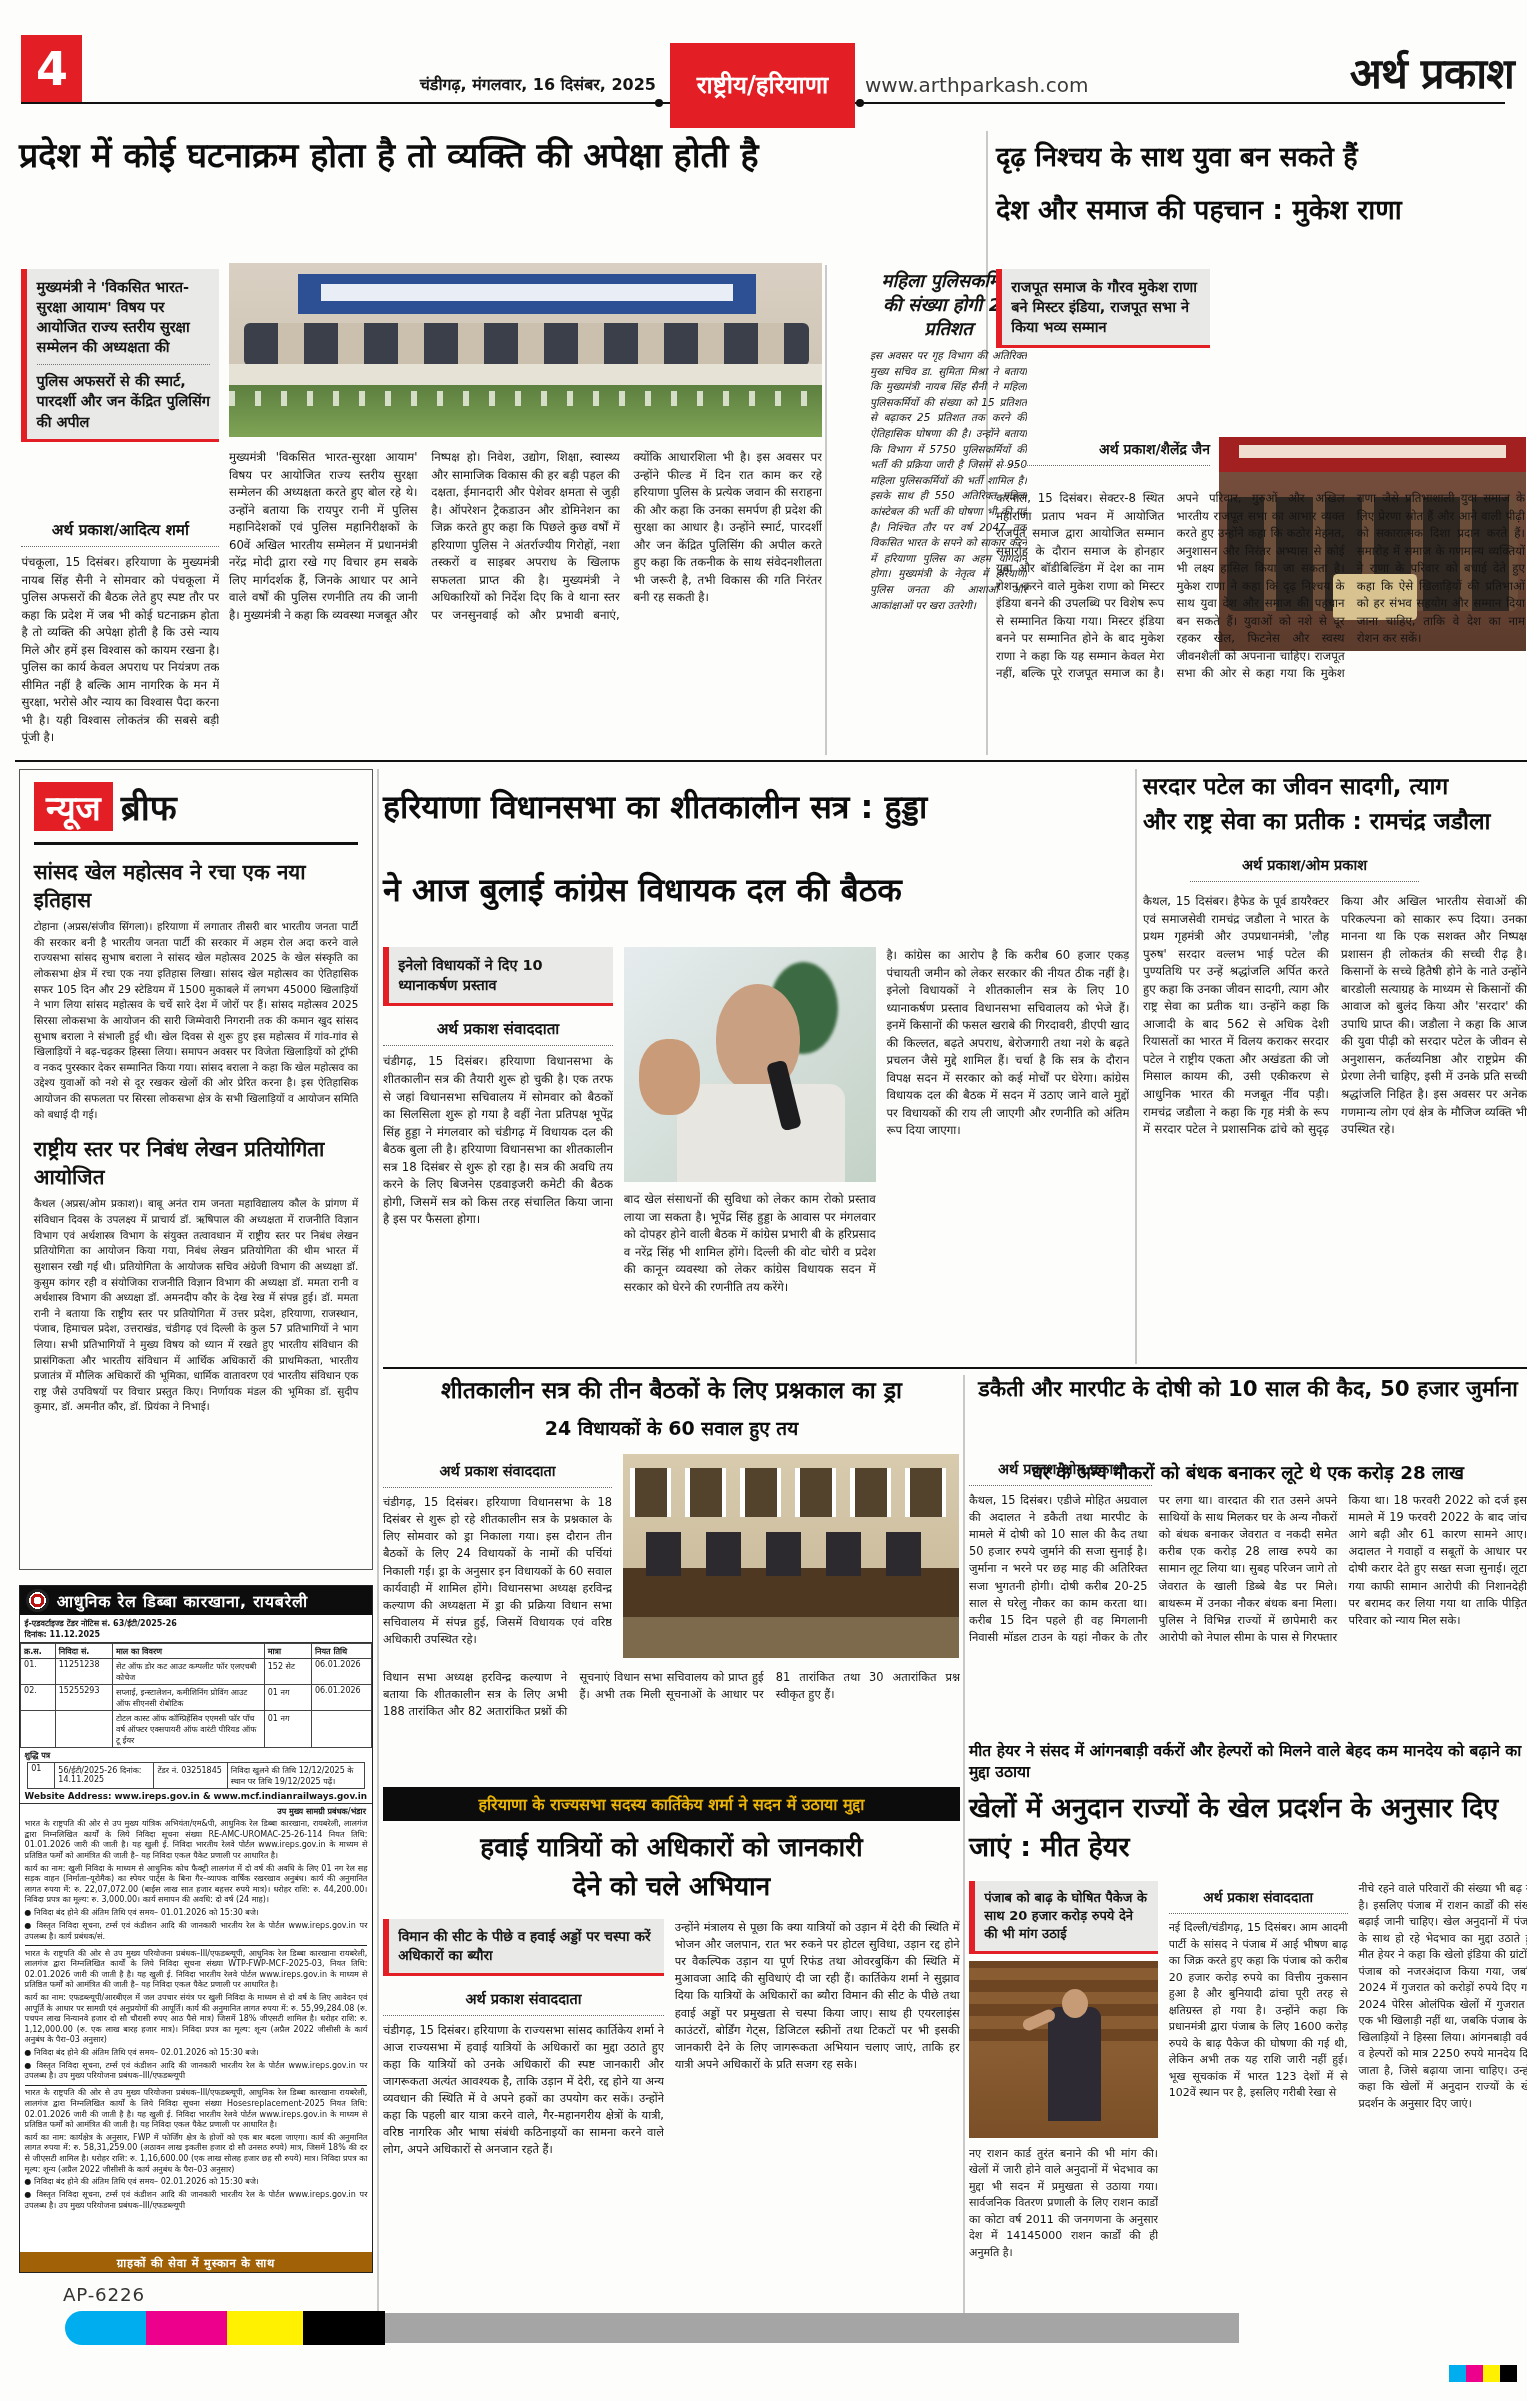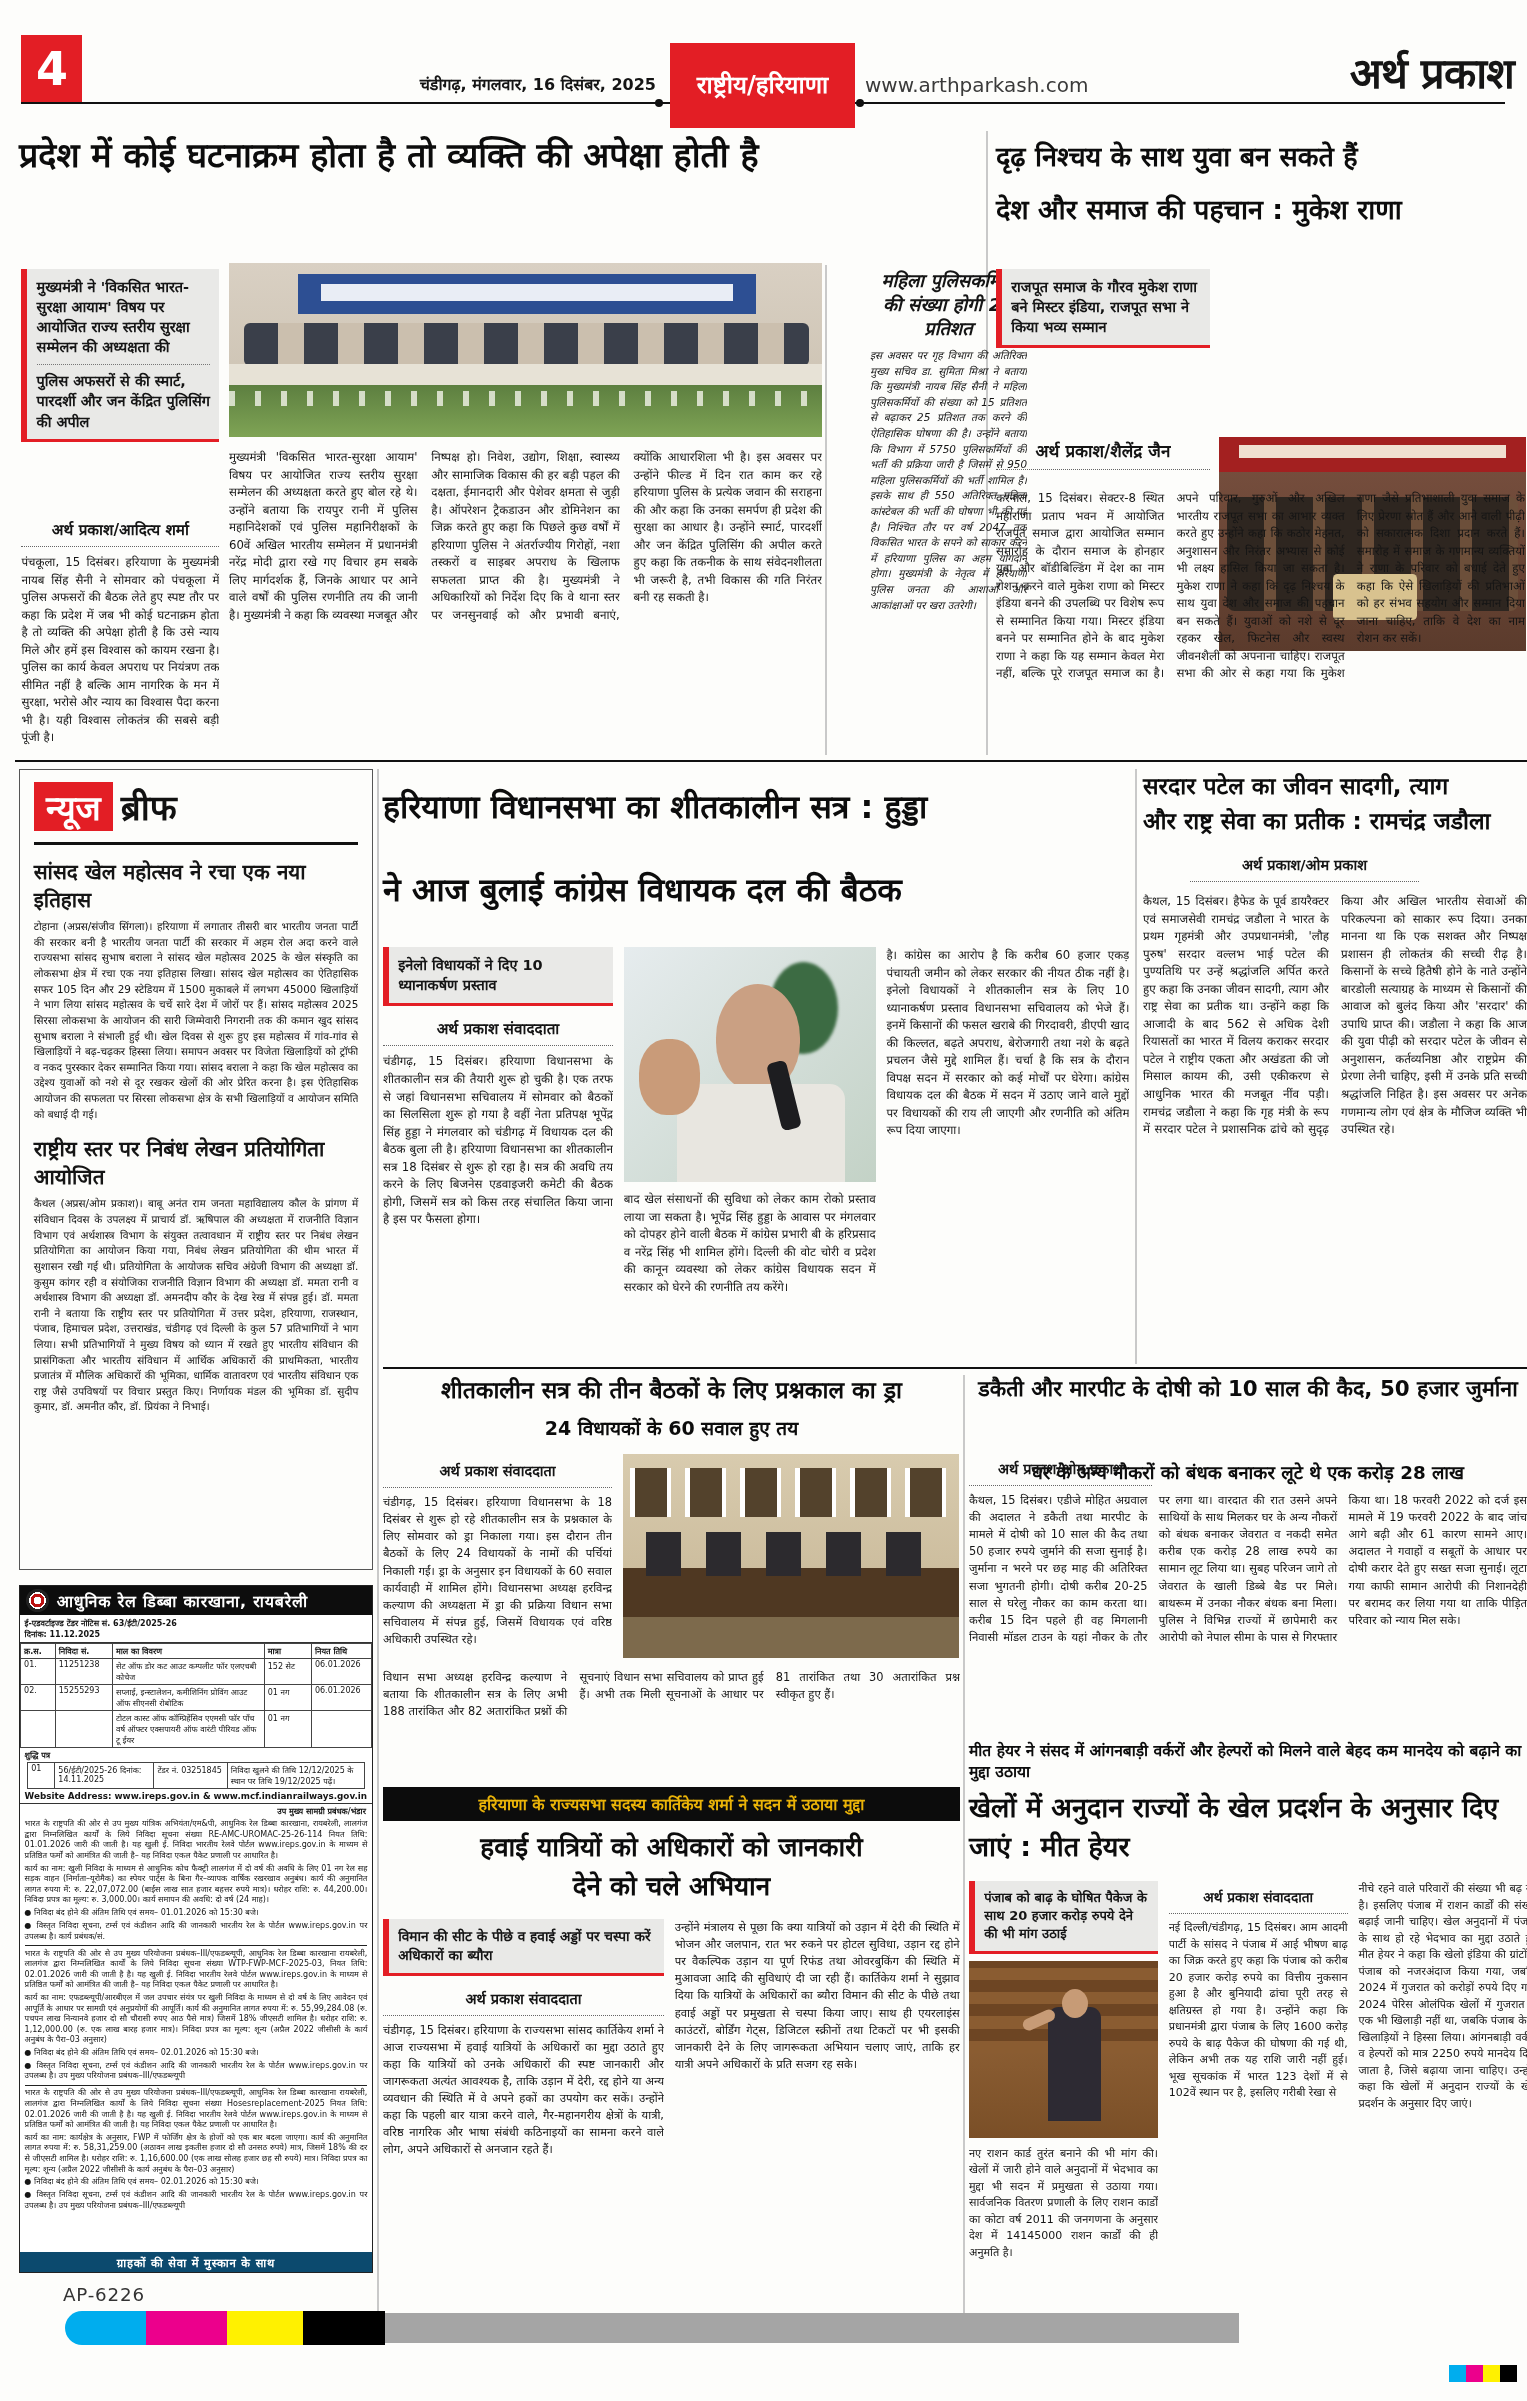--- a/index.html
+++ b/index.html
@@ -29,21 +29,21 @@
   .brief-body{font-size:10.4px;text-align:justify;line-height:1.5;}
   .ad-box{border:1.5px solid #222;background:#fff;font-size:8px;overflow:hidden;}
   .ad-head{background:#0d0d0d;color:#fff;display:flex;align-items:center;gap:7.6px;padding:3.1px 6.1px;}
   .ad-logo{width:23px;height:23px;border-radius:50%;background:radial-gradient(circle at 50% 50%,#fff 0 3.8px,#b11 3.8px 6.9px,#fff 6.9px 8.4px,#222 8.4px);flex:none;}
   .ad-title{font-size:16px;font-weight:800;letter-spacing:0.8px;}
   .ad-line{display:flex;justify-content:space-between;font-weight:700;padding:2.3px 4.6px;border-bottom:0.8px solid #333;flex-direction:column;}
   table.adt{border-collapse:collapse;width:100%;}
   table.adt th,table.adt td{border:0.8px solid #444;padding:1.5px 3.1px;font-size:8px;vertical-align:top;text-align:left;}
   table.adt th{font-weight:700;}
   .ad-p{margin:2.3px 4.6px;text-align:justify;line-height:1.32;}
-  .ad-foot{background:#0c4a6e;color:#fff;text-align:center;font-weight:700;font-size:11.4px;padding:2.3px 0;letter-spacing:0.8px;}
+  .ad-foot{background:#a16207;color:#fff;text-align:center;font-weight:700;font-size:11.4px;padding:2.3px 0;letter-spacing:0.8px;}
   .mahila-h{font-size:18.3px;font-weight:800;text-align:center;line-height:1.3;margin-bottom:7.6px;}
   .colrow{display:flex;gap:10.7px;}
   .sq{flex:none;}
 </style>
 </head>
 <body>
 
 <div class="page">
 
   <div class="abs pageno">4</div>
@@ -84,21 +84,21 @@
     <div class="bodytxt" style="font-size:10.4px;">इस अवसर पर गृह विभाग की अतिरिक्त मुख्य सचिव डा. सुमिता मिश्रा ने बताया कि मुख्यमंत्री नायब सिंह सैनी ने महिला पुलिसकर्मियों की संख्या को 15 प्रतिशत से बढ़ाकर 25 प्रतिशत तक करने की ऐतिहासिक घोषणा की है। उन्होंने बताया कि विभाग में 5750 पुलिसकर्मियों की भर्ती की प्रक्रिया जारी है जिसमें से 950 महिला पुलिसकर्मियों की भर्ती शामिल है। इसके साथ ही 550 अतिरिक्त महिला कांस्टेबल की भर्ती की घोषणा भी की गई है। निश्चित तौर पर वर्ष 2047 तक विकसित भारत के सपने को साकार करने में हरियाणा पुलिस का अहम योगदान होगा। मुख्यमंत्री के नेतृत्व में हरियाणा पुलिस जनता की आशाओं और आकांक्षाओं पर खरा उतरेगी।</div>
   </div>
 
   <div class="abs hl" style="left:996px;top:131px;width:528px;font-size:27px;line-height:1.95;">
     <div>दृढ़ निश्चय के साथ युवा बन सकते हैं</div>
     <div>देश और समाज की पहचान : मुकेश राणा</div>
   </div>
   <div class="abs introbox" style="left:996px;top:269px;width:214px;font-size:14.5px;">
     <div>राजपूत समाज के गौरव मुकेश राणा बने मिस्टर इंडिया, राजपूत सभा ने किया भव्य सम्मान</div>
   </div>
-  <div class="abs byline" style="left:996px;top:433px;width:214px;font-size:17px;">अर्थ प्रकाश/शैलेंद्र जैन</div>
+  <div class="abs byline" style="left:996px;top:433px;width:214px;font-size:14px;text-align:right;">अर्थ प्रकाश/शैलेंद्र जैन</div>
   <div class="abs photo" style="left:1219px;top:263px;width:307px;height:214px;background:linear-gradient(#7a5140,#5b3b2c);">
     <div style="position:absolute;left:0;top:0;width:307px;height:35px;background:#a32020;"></div>
     <div style="position:absolute;left:20px;top:7.6px;width:267px;height:13.7px;background:#f0dfd0;"></div>
     <div style="position:absolute;left:7.6px;top:60px;width:291px;height:114px;background:repeating-linear-gradient(90deg,#2e2620 0 37px,#6c4f3a 37px 49px);border-radius:7.6px;"></div>
     <div style="position:absolute;left:114px;top:137px;width:84px;height:46px;background:#d8c28f;border-radius:4.6px;"></div>
   </div>
   <div class="abs bodytxt" style="left:996px;top:490px;width:529px;height:265px;font-size:11.7px;column-count:3;column-gap:12.2px;">करनाल, 15 दिसंबर। सेक्टर-8 स्थित महाराणा प्रताप भवन में आयोजित राजपूत समाज द्वारा आयोजित सम्मान समारोह के दौरान समाज के होनहार युवा और बॉडीबिल्डिंग में देश का नाम रोशन करने वाले मुकेश राणा को मिस्टर इंडिया बनने की उपलब्धि पर विशेष रूप से सम्मानित किया गया। मिस्टर इंडिया बनने पर सम्मानित होने के बाद मुकेश राणा ने कहा कि यह सम्मान केवल मेरा नहीं, बल्कि पूरे राजपूत समाज का है। अपने परिवार, गुरुओं और अखिल भारतीय राजपूत सभा का आभार व्यक्त करते हुए उन्होंने कहा कि कठोर मेहनत, अनुशासन और निरंतर अभ्यास से कोई भी लक्ष्य हासिल किया जा सकता है। मुकेश राणा ने कहा कि दृढ़ निश्चय के साथ युवा देश और समाज की पहचान बन सकते हैं। युवाओं को नशे से दूर रहकर खेल, फिटनेस और स्वस्थ जीवनशैली को अपनाना चाहिए। राजपूत सभा की ओर से कहा गया कि मुकेश राणा जैसे प्रतिभाशाली युवा समाज के लिए प्रेरणा स्रोत हैं और आने वाली पीढ़ी को सकारात्मक दिशा प्रदान करते हैं। समारोह में समाज के गणमान्य व्यक्तियों ने राणा के परिवार को बधाई देते हुए कहा कि ऐसे खिलाड़ियों की प्रतिभाओं को हर संभव सहयोग और सम्मान दिया जाना चाहिए, ताकि वे देश का नाम रोशन कर सकें।</div>
 
   <div class="abs hrule" style="left:15.3px;top:760px;width:1512px;height:2.3px;"></div>
 

